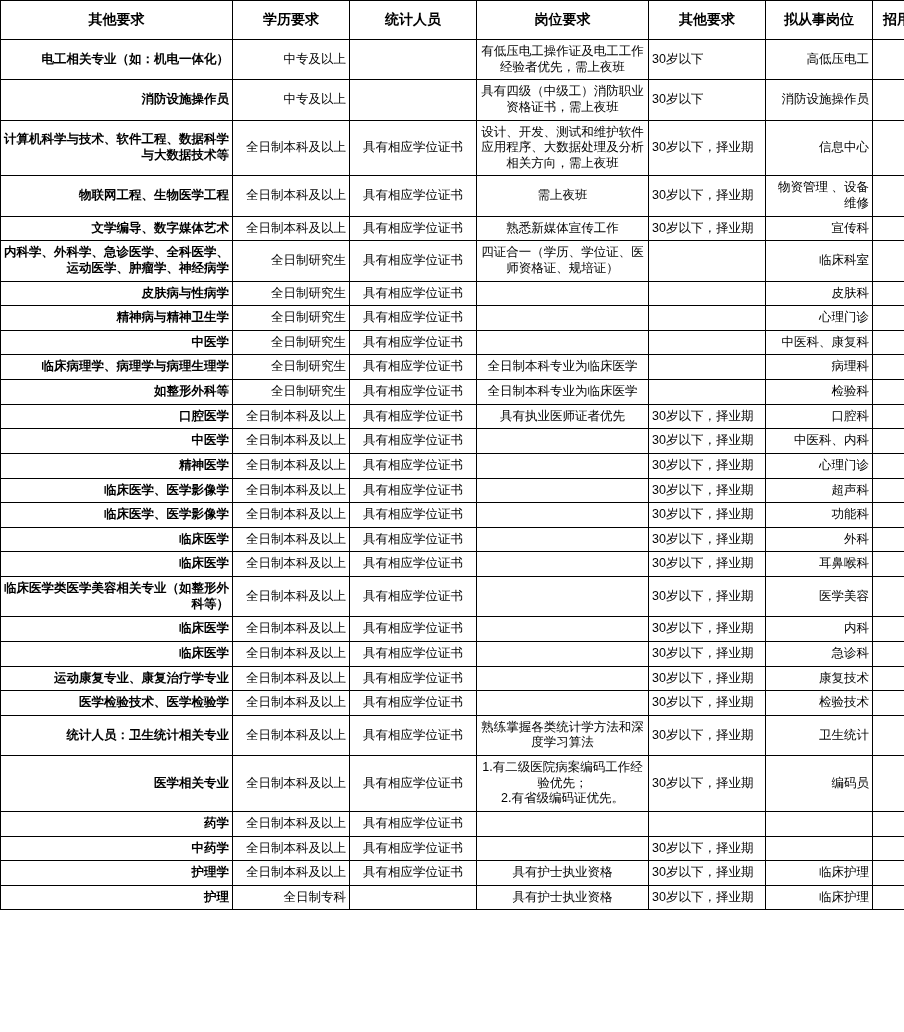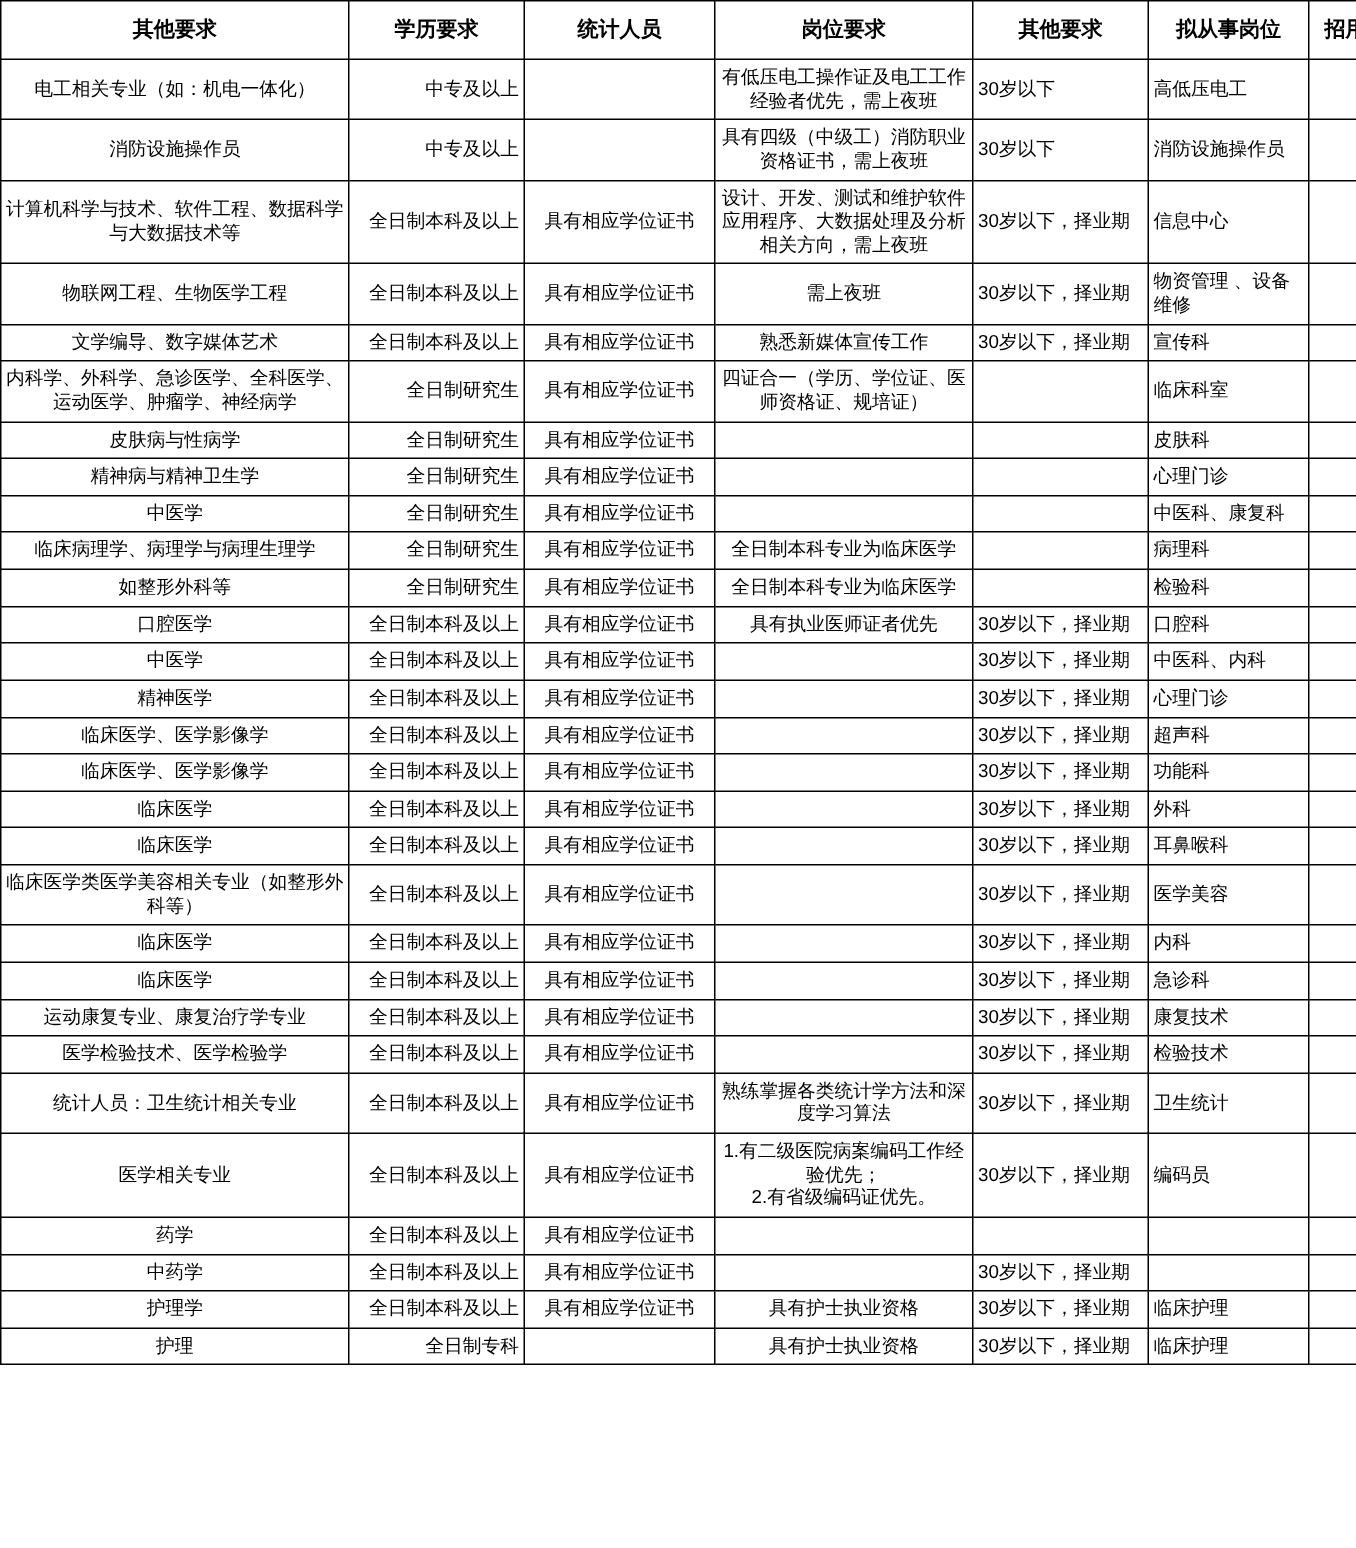--- a/index.html
+++ b/index.html
@@ -25,26 +25,26 @@
     padding: 4px 3px;
     vertical-align: middle;
     word-break: break-all;
   }
   #recruitment-table th {
     font-weight: bold;
     text-align: center;
     font-size: 14px;
     height: 30px;
   }
-  .c-major   { width: 225px; text-align: center; }
+  .c-major   { width: 225px; text-align: right; font-weight: bold; }
   .c-edu     { width: 110px; text-align: right; }
   .c-degree  { width: 120px; text-align: center; }
   .c-job     { width: 165px; text-align: center; }
   .c-other   { width: 110px; text-align: left; }
-  .c-post    { width: 100px; text-align: left; }
+  .c-post    { width: 100px; text-align: right; }
   .c-count   { width: 70px;  text-align: center; }
   td.c-job { padding-left: 5px; }
   .cell-multiline { white-space: pre-line; }
 </style>
 </head>
 <body>
 
 <table id="recruitment-table">
   <thead>
     <tr>

